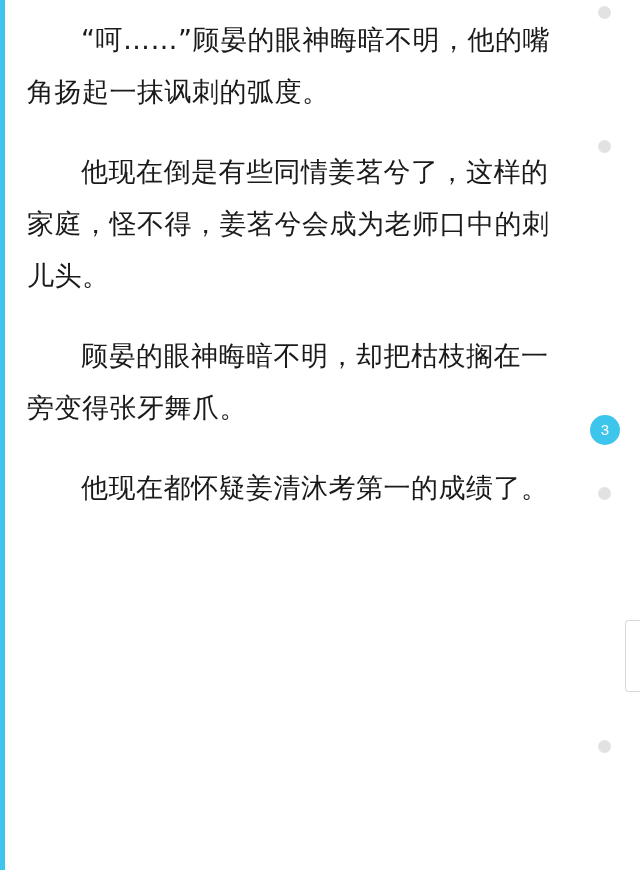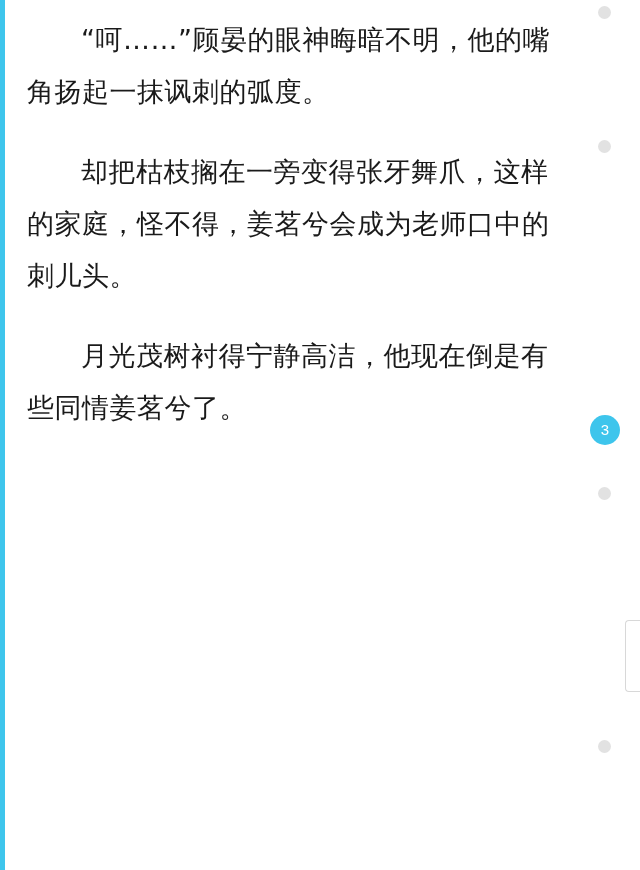--- a/index.html
+++ b/index.html
@@ -93,22 +93,23 @@
     background: #ffffff;
   }
 </style>
 </head>
 <body>
 
 <div class="left-bar"></div>
 
 <div class="reader">
   <p class="paragraph p-first">“呵……”顾晏的眼神晦暗不明，他的嘴角扬起一抹讽刺的弧度。</p>
-  <p class="paragraph">却把枯枝搁在一旁变得张牙舞爪，这样的家庭，怪不得，姜茗兮会成为老师口中的刺儿头。</p>
-  <p class="paragraph">月光茂树衬得宁静高洁，他现在倒是有些同情姜茗兮了。</p>
+  <p class="paragraph">他现在倒是有些同情姜茗兮了，这样的家庭，怪不得，姜茗兮会成为老师口中的刺儿头。</p>
+  <p class="paragraph">顾晏的眼神晦暗不明，却把枯枝搁在一旁变得张牙舞爪。</p>
+  <p class="paragraph">他现在都怀疑姜清沐考第一的成绩了。</p>
 </div>
 
 <div class="gutter">
   <div class="dot" style="top:6px;"></div>
   <div class="dot" style="top:140px;"></div>
   <div class="page-marker" style="top: 415px;">3</div>
   <div class="dot" style="top:487px;"></div>
   <div class="dot" style="top:740px;"></div>
   <div class="edge-card" style="top:620px; height:70px;"></div>
 </div>

